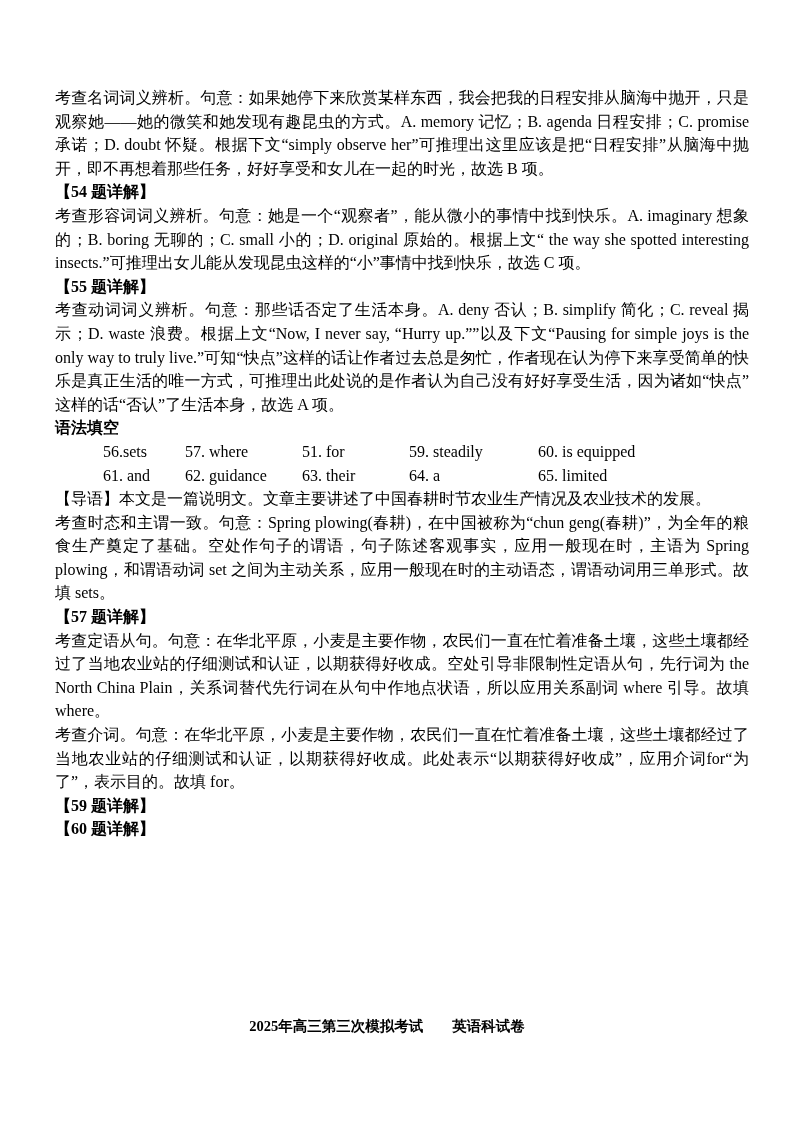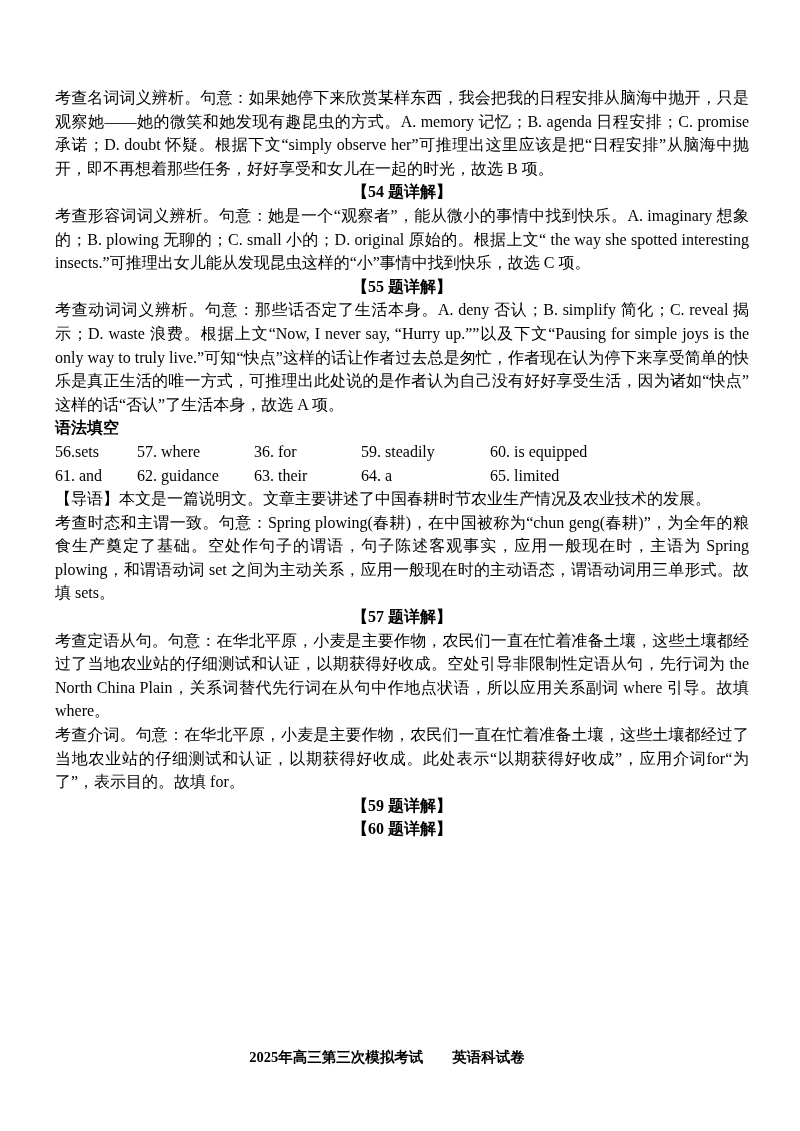--- a/index.html
+++ b/index.html
@@ -24,65 +24,66 @@
   }
   .content p {
     margin: 0;
     font-size: 16px;
     line-height: 23.6px;
     text-align: justify;
     text-justify: inter-ideograph;
   }
   .content p.header {
     font-weight: 700;
-    text-align: center;
+    text-align: left;
   }
   .content p.section {
     text-align: left;
     font-weight: bold;
   }
   .answers {
     display: grid;
     grid-template-columns: 82px 117px 107px 129px 1fr;
     font-size: 16px;
     line-height: 23.6px;
+    margin-left: 48px;
   }
   .answers .answer-cell {
     white-space: nowrap;
   }
   .footer {
     position: absolute;
     left: 0;
     right: 0;
-    top: 1047px;
+    top: 1016px;
     text-align: center;
     font-weight: 700;
     font-size: 14.5px;
     line-height: 20px;
   }
   .footer div {
     margin: 0;
   }
 </style>
 </head>
 <body>
 
 <div class="page">
   <div class="content">
 
   <p class="body">考查名词词义辨析。句意：如果她停下来欣赏某样东西，我会把我的日程安排从脑海中抛开，只是观察她——她的微笑和她发现有趣昆虫的方式。A. memory 记忆；B. agenda 日程安排；C. promise 承诺；D. doubt 怀疑。根据下文“simply observe her”可推理出这里应该是把“日程安排”从脑海中抛开，即不再想着那些任务，好好享受和女儿在一起的时光，故选 B 项。</p>
       <p class="header">【54 题详解】</p>
-      <p class="body">考查形容词词义辨析。句意：她是一个“观察者”，能从微小的事情中找到快乐。A. imaginary 想象的；B. plowing 无聊的；C. small 小的；D. original 原始的。根据上文“ the way she spotted interesting insects.”可推理出女儿能从发现昆虫这样的“小”事情中找到快乐，故选 C 项。</p>
+      <p class="body">考查形容词词义辨析。句意：她是一个“观察者”，能从微小的事情中找到快乐。A. imaginary 想象的；B. boring 无聊的；C. small 小的；D. original 原始的。根据上文“ the way she spotted interesting insects.”可推理出女儿能从发现昆虫这样的“小”事情中找到快乐，故选 C 项。</p>
       <p class="header">【55 题详解】</p>
       <p class="body">考查动词词义辨析。句意：那些话否定了生活本身。A. deny 否认；B. simplify 简化；C. reveal 揭示；D. waste 浪费。根据上文“Now, I never say, “Hurry up.””以及下文“Pausing for simple joys is the only way to truly live.”可知“快点”这样的话让作者过去总是匆忙，作者现在认为停下来享受简单的快乐是真正生活的唯一方式，可推理出此处说的是作者认为自己没有好好享受生活，因为诸如“快点”这样的话“否认”了生活本身，故选 A 项。</p>
       <p class="section">语法填空</p>
       <div class="answers">
         <span class="answer-cell">56.sets</span>
         <span class="answer-cell">57. where</span>
-        <span class="answer-cell">36. for</span>
+        <span class="answer-cell">51. for</span>
         <span class="answer-cell">59. steadily</span>
         <span class="answer-cell">60. is equipped</span>
       </div>
       <div class="answers">
         <span class="answer-cell">61. and</span>
         <span class="answer-cell">62. guidance</span>
         <span class="answer-cell">63. their</span>
         <span class="answer-cell">64. a</span>
         <span class="answer-cell">65. limited</span>
       </div>

